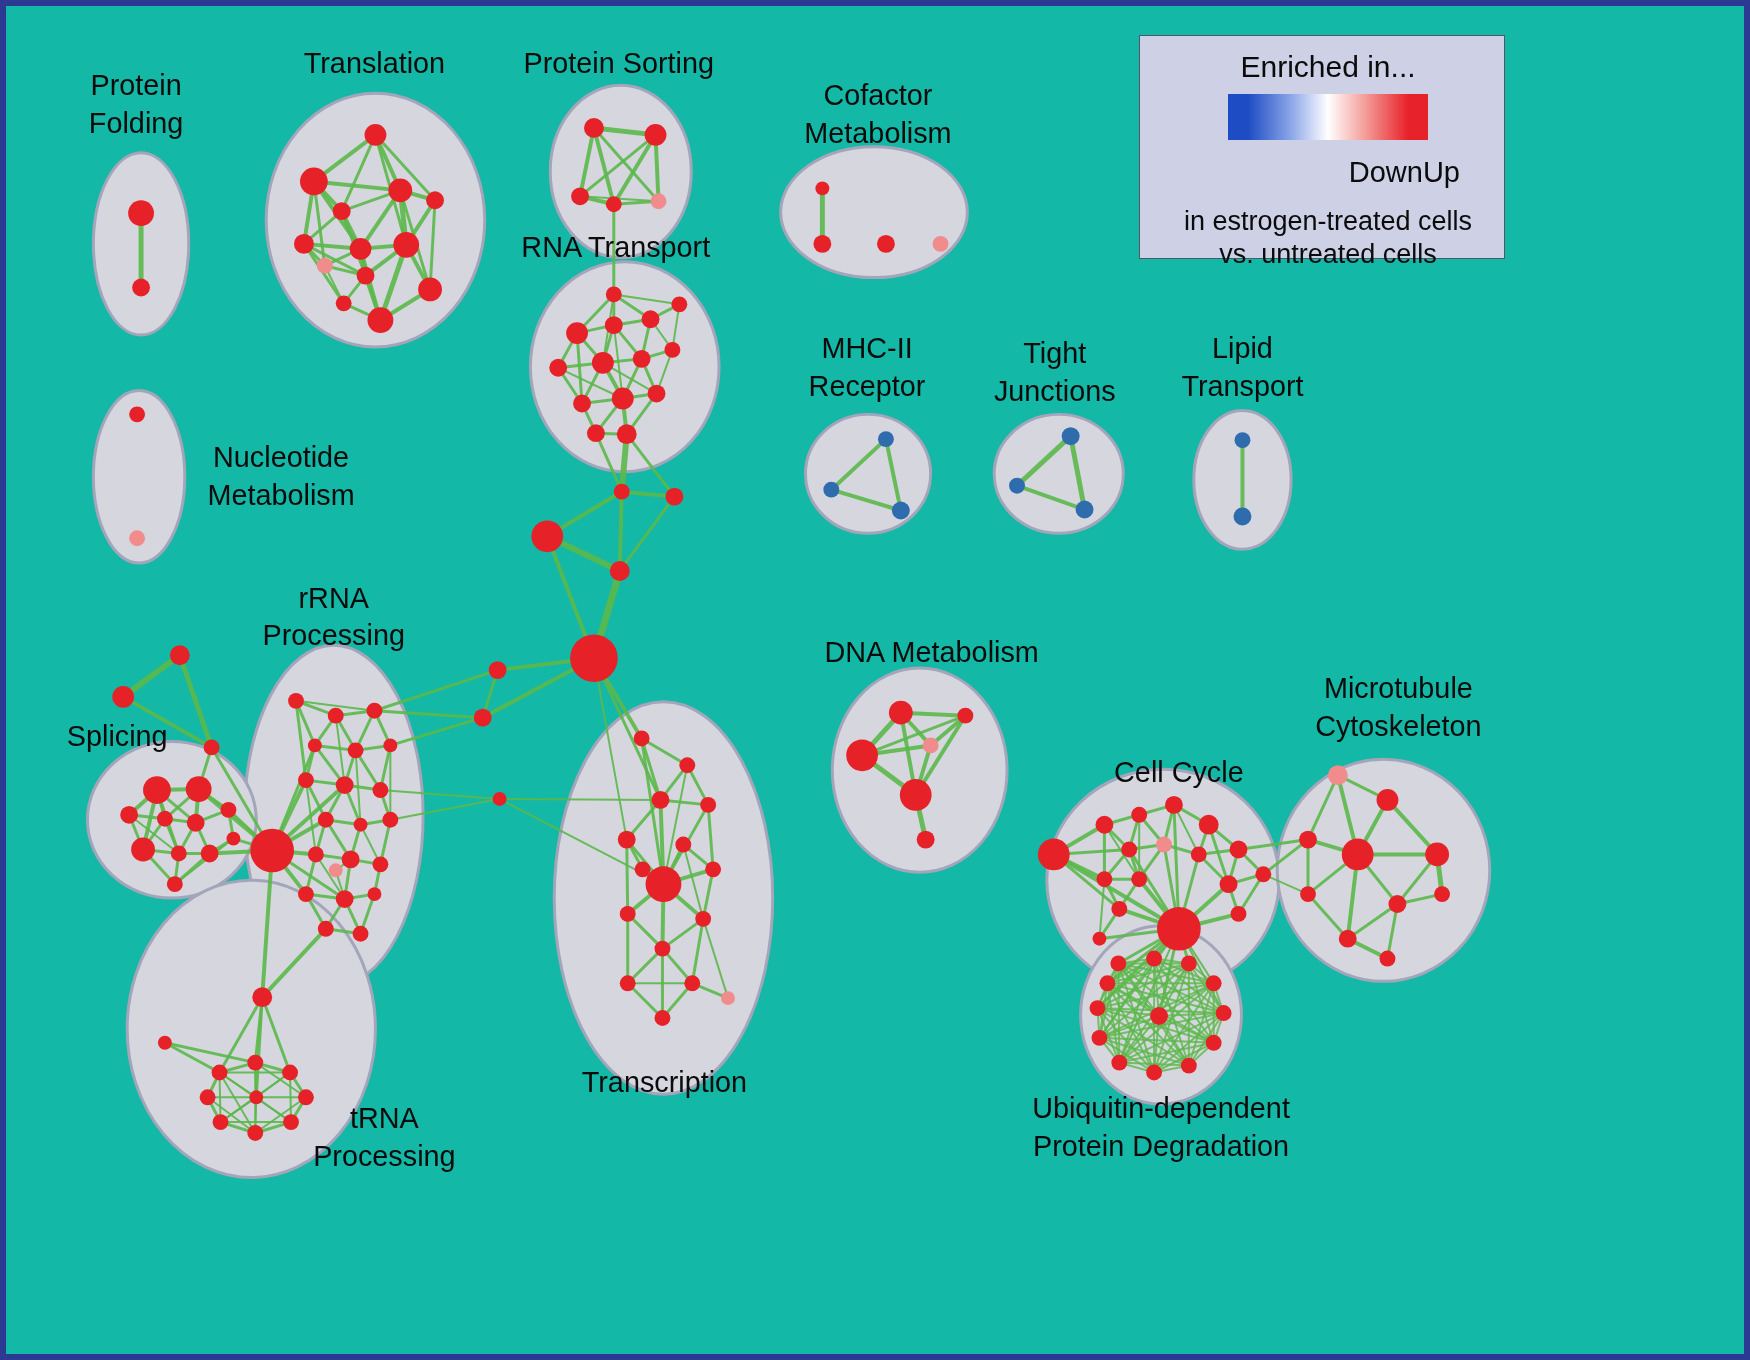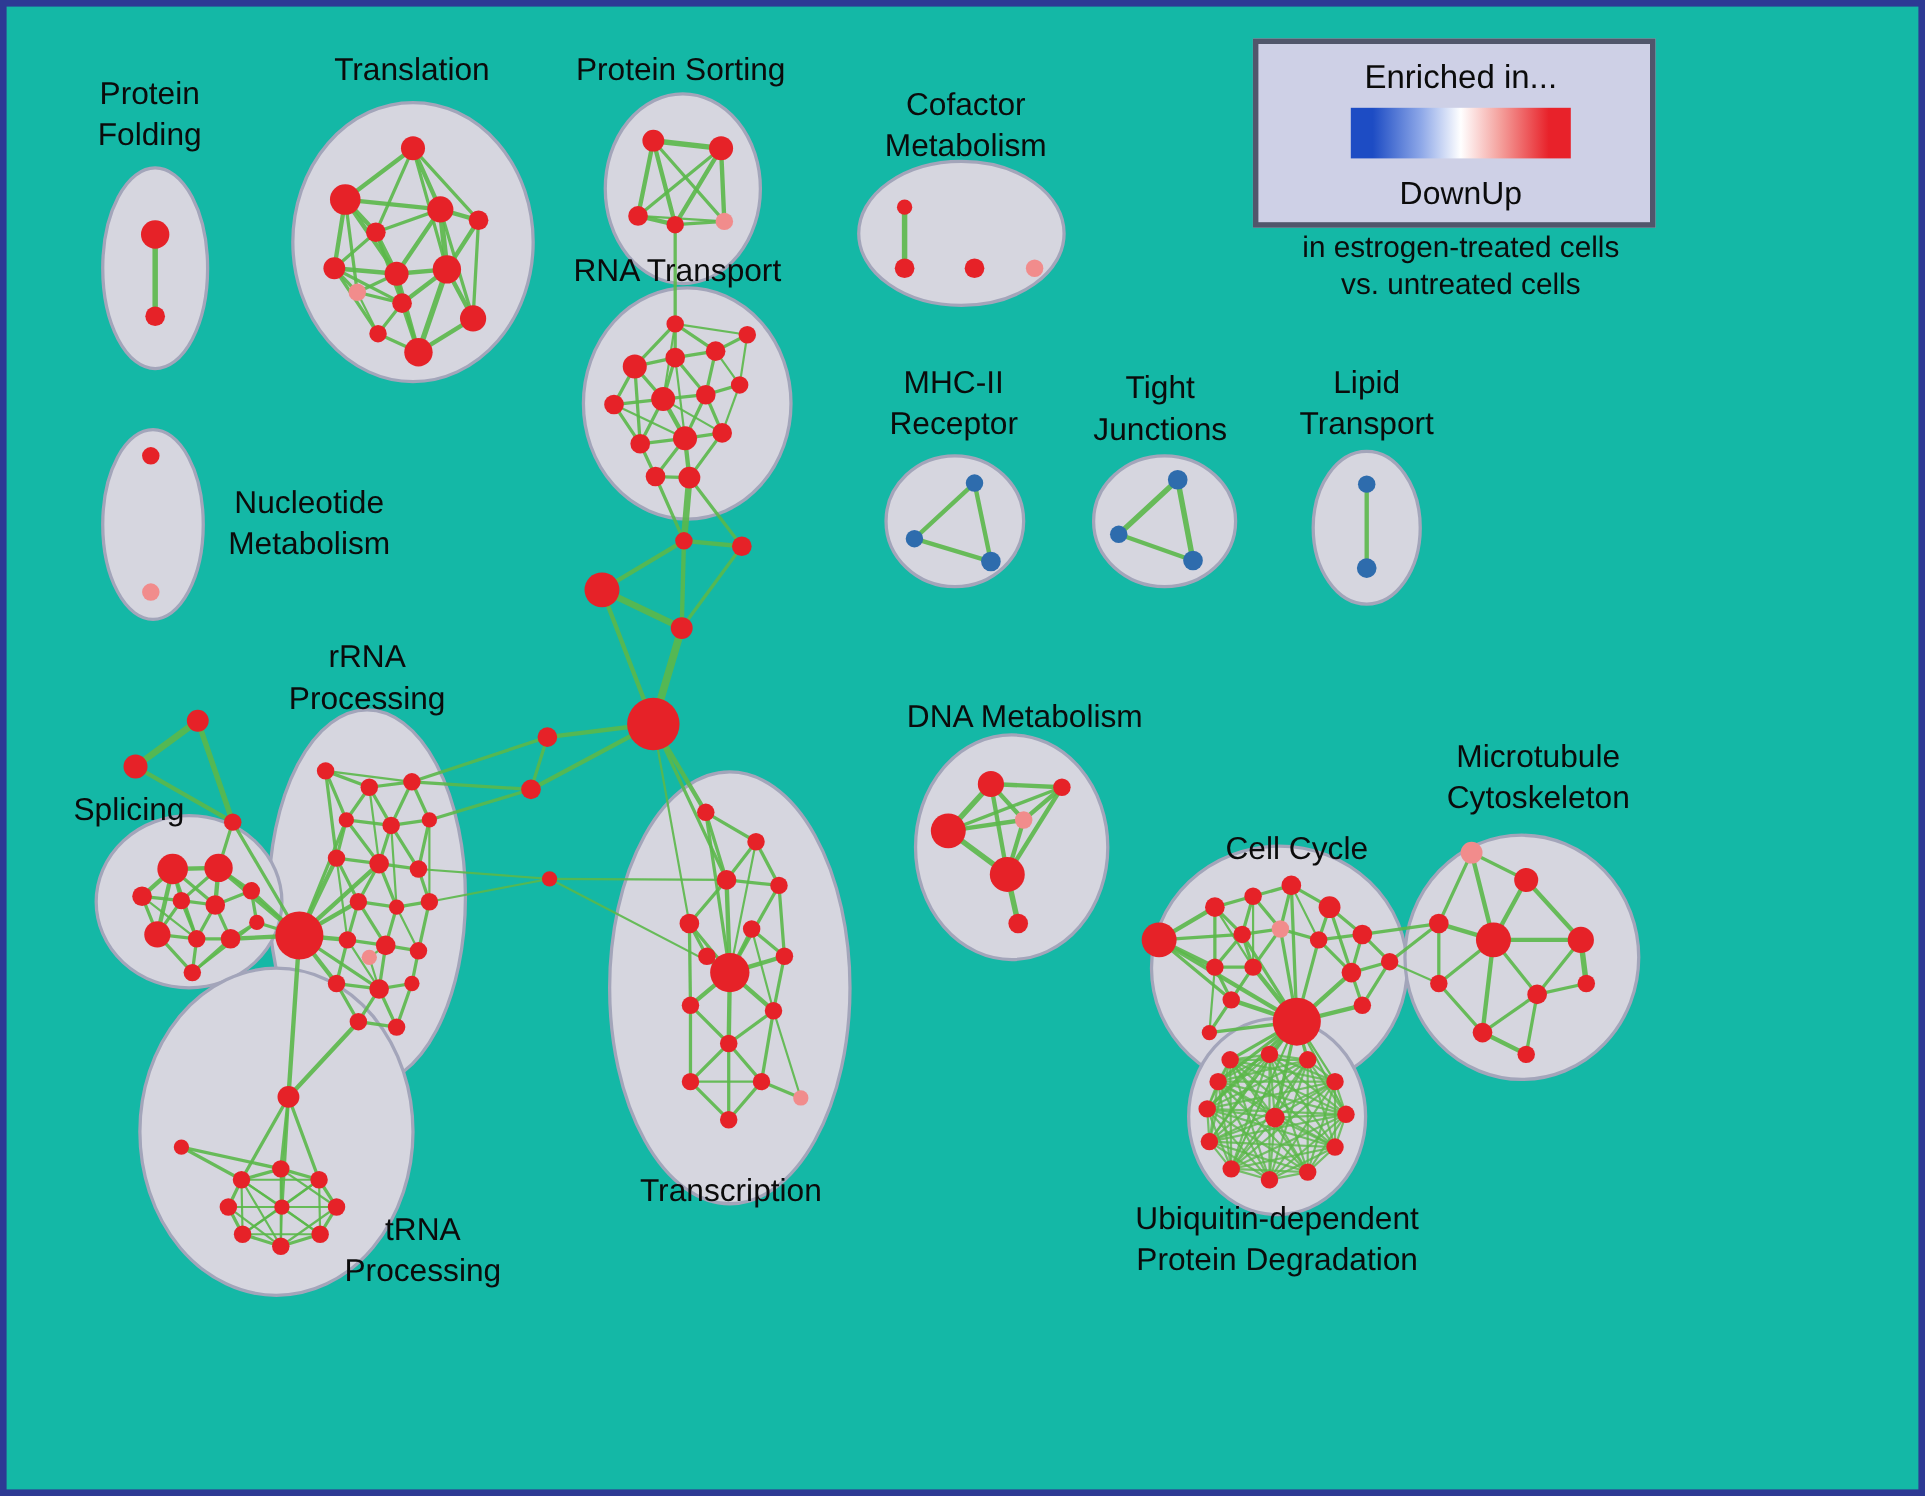--- a/index.html
+++ b/index.html
@@ -11,31 +11,31 @@
     border:6px solid #2d3a94;
     overflow:hidden;
     font-family:"Liberation Sans", sans-serif;
     color:#0b0b0b;
   }
   svg.network { position:absolute; left:0; top:0; }
   svg.network text { font-family:"Liberation Sans", sans-serif; }
 
   .legend {
     position:absolute; left:1133px; top:29px;
-    width:366px; height:172px;
+    width:366px; height:224px;
     box-sizing:border-box;
-    border:5px solid #404040;
+    border:1px solid #404040;
     background:#ced0e6;
     text-align:center;
     padding-left:12px;
   }
   .legend-title { font-size:30px; margin-top:14px; }
   .legend-bar { width:200px; height:46px; margin:10px auto 6px auto; }
   .legend-ends {
-    display:flex; justify-content:center;
+    display:flex; justify-content:flex-end;
     width:264px; margin:16px auto; font-size:29px;
   }
   .legend-caption { font-size:27px; line-height:33px; }
   .legend-caption.first { margin-top:8px; }
 </style>
 </head>
 <body>
 
 <div class="canvas" style="background: #14b8a6; border-color: rgb(45, 58, 148);">
   <svg class="network" width="1738" height="1348" viewBox="0 0 1750 1360" preserveAspectRatio="none">

